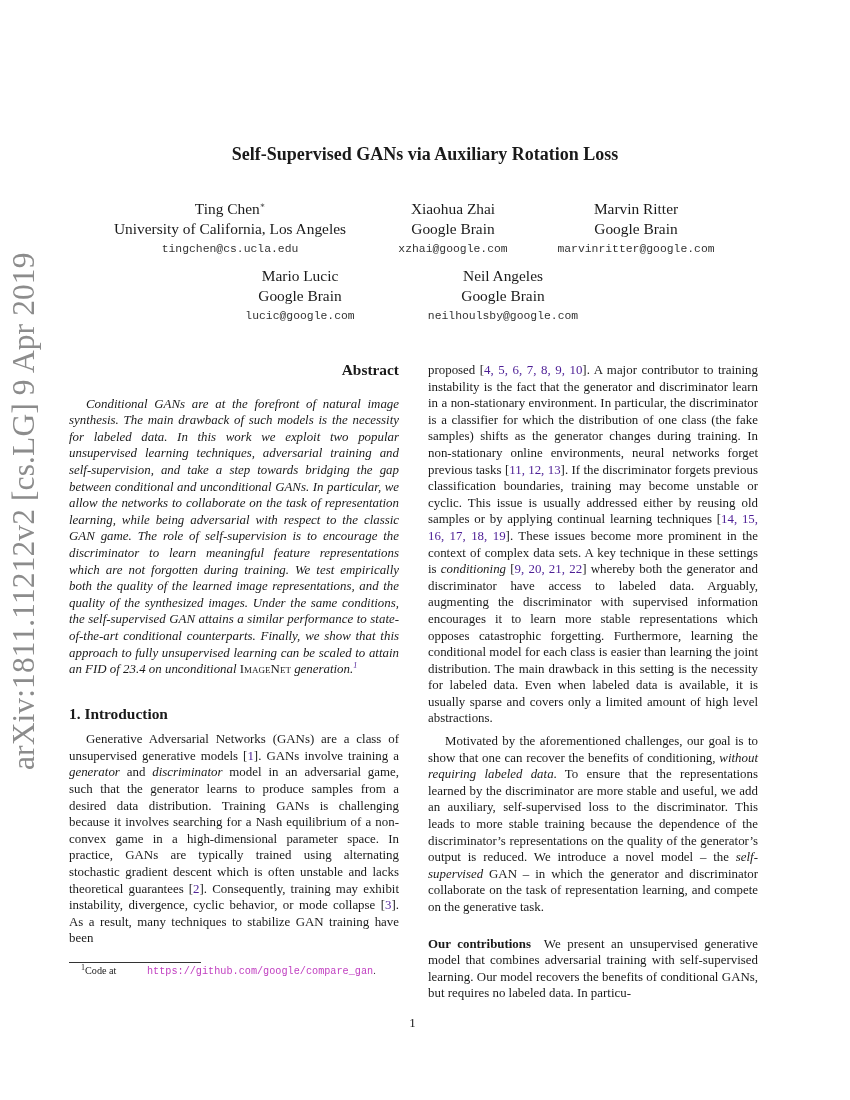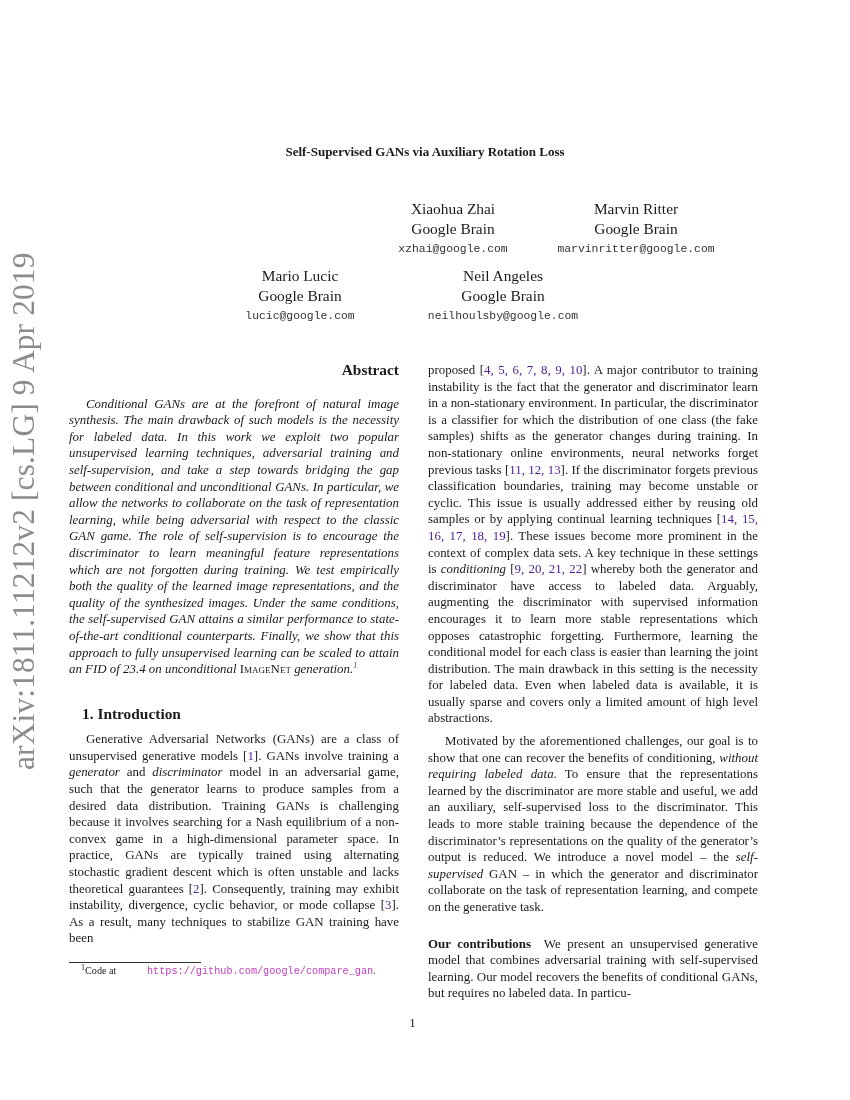--- a/index.html
+++ b/index.html
@@ -3,21 +3,21 @@
 <meta charset="utf-8">
 <style>
   html, body { margin: 0; padding: 0; background: #ffffff; }
   body { width: 850px; height: 1100px; position: relative; overflow: hidden;
          font-family: "Liberation Serif", "DejaVu Serif", serif; color: #1a1a1a; }
   .page { position: absolute; left: 0; top: 0; width: 850px; height: 1100px; }
   .arxiv-stamp { position: absolute; left: 6px; top: 770px; transform: rotate(-90deg);
                  transform-origin: left top; white-space: nowrap; font-size: 31.5px;
                  color: #8c8c8c; letter-spacing: 0.1px; width: 480px; }
   .title { position: absolute; top: 144px; left: 0; width: 850px; text-align: center;
-           font-weight: bold; font-size: 13px; }
+           font-weight: bold; font-size: 18px; }
   .author { position: absolute; text-align: center; font-size: 15.4px; line-height: 20px; }
   .author .email { font-family: "Liberation Mono", "DejaVu Sans Mono", monospace; font-size: 11.4px;
                    color: #333; line-height: 20px; }
   .col { position: absolute; font-size: 12.9px; line-height: 16.6px; text-align: justify; }
   .col-left { left: 69px; width: 330px; }
   .col-right { left: 428px; width: 330px; }
   .heading-center { text-align: right; font-weight: bold; font-size: 15.4px; margin: 0; }
   .section-heading { font-weight: bold; font-size: 15.4px; margin: 0; }
   p { margin: 0; }
   .indent { text-indent: 17px; }
@@ -35,20 +35,25 @@
 </style>
 </head>
 <body>
 
 <div class="page">
 
   <div class="arxiv-stamp">arXiv:1811.11212v2  [cs.LG]  9 Apr 2019</div>
 
   <div class="title">Self-Supervised GANs via Auxiliary Rotation Loss</div>
 
+  <div class="author" style="left:98px; top:199px; width:264px;">
+    <div><span>Ting Chen</span><sup>∗</sup></div>
+    <div>University of California, Los Angeles</div>
+    <div class="email">tingchen@cs.ucla.edu</div>
+  </div>
   <div class="author" style="left:383px; top:199px; width:140px;">
     <div>Xiaohua Zhai</div>
     <div>Google Brain</div>
     <div class="email">xzhai@google.com</div>
   </div>
   <div class="author" style="left:546px; top:199px; width:180px;">
     <div>Marvin Ritter</div>
     <div>Google Brain</div>
     <div class="email">marvinritter@google.com</div>
   </div>
@@ -61,21 +66,21 @@
   <div class="author" style="left:418px; top:266px; width:170px;">
     <div>Neil Angeles</div>
     <div>Google Brain</div>
     <div class="email">neilhoulsby@google.com</div>
   </div>
 
   <div class="col col-left" style="top:362px;">
     <h2 class="heading-center">Abstract</h2>
     <p class="indent italic" style="margin-top:17px;"><span>Conditional GANs are at the forefront of natural image synthesis. The main drawback of such models is the necessity for labeled data. In this work we exploit two popular unsupervised learning techniques, adversarial training and self-supervision, and take a step towards bridging the gap between conditional and unconditional GANs. In particular, we allow the networks to collaborate on the task of representation learning, while being adversarial with respect to the classic GAN game. The role of self-supervision is to encourage the discriminator to learn meaningful feature representations which are not forgotten during training. We test empirically both the quality of the learned image representations, and the quality of the synthesized images. Under the same conditions, the self-supervised GAN attains a similar performance to state-of-the-art conditional counterparts. Finally, we show that this approach to fully unsupervised learning can be scaled to attain an FID of 23.4 on unconditional </span><span class="smallcaps">ImageNet</span><span> generation.</span><sup class="cite">1</sup></p>
 
-    <h2 class="section-heading" style="margin-top:28px;margin-left:13px;">1. Introduction</h2>
+    <h2 class="section-heading" style="margin-top:28px;">1. Introduction</h2>
     <p class="indent" style="margin-top:9px;"><span>Generative Adversarial Networks (GANs) are a class of unsupervised generative models [</span><span class="cite">1</span><span>]. GANs involve training a </span><em>generator</em><span> and </span><em>discriminator</em><span> model in an adversarial game, such that the generator learns to produce samples from a desired data distribution. Training GANs is challenging because it involves searching for a Nash equilibrium of a non-convex game in a high-dimensional parameter space. In practice, GANs are typically trained using alternating stochastic gradient descent which is often unstable and lacks theoretical guarantees [</span><span class="cite">2</span><span>]. Consequently, training may exhibit instability, divergence, cyclic behavior, or mode collapse [</span><span class="cite">3</span><span>]. As a result, many techniques to stabilize GAN training have been</span></p>
   </div>
 
   <div class="fn-rule"></div>
   <div class="footnotes">
     <div class="fn"><sup>1</sup><span>Code at </span><span class="mono-link url">https://github.com/google/compare_gan</span><span>.</span></div>
   </div>
 
   <div class="col col-right" style="top:362px;">
     <p><span>proposed [</span><span class="cite">4, 5, 6, 7, 8, 9, 10</span><span>]. A major contributor to training instability is the fact that the generator and discriminator learn in a non-stationary environment. In particular, the discriminator is a classifier for which the distribution of one class (the fake samples) shifts as the generator changes during training. In non-stationary online environments, neural networks forget previous tasks [</span><span class="cite">11, 12, 13</span><span>]. If the discriminator forgets previous classification boundaries, training may become unstable or cyclic. This issue is usually addressed either by reusing old samples or by applying continual learning techniques [</span><span class="cite">14, 15, 16, 17, 18, 19</span><span>]. These issues become more prominent in the context of complex data sets. A key technique in these settings is </span><em>conditioning</em><span> [</span><span class="cite">9, 20, 21, 22</span><span>] whereby both the generator and discriminator have access to labeled data. Arguably, augmenting the discriminator with supervised information encourages it to learn more stable representations which opposes catastrophic forgetting. Furthermore, learning the conditional model for each class is easier than learning the joint distribution. The main drawback in this setting is the necessity for labeled data. Even when labeled data is available, it is usually sparse and covers only a limited amount of high level abstractions.</span></p>

